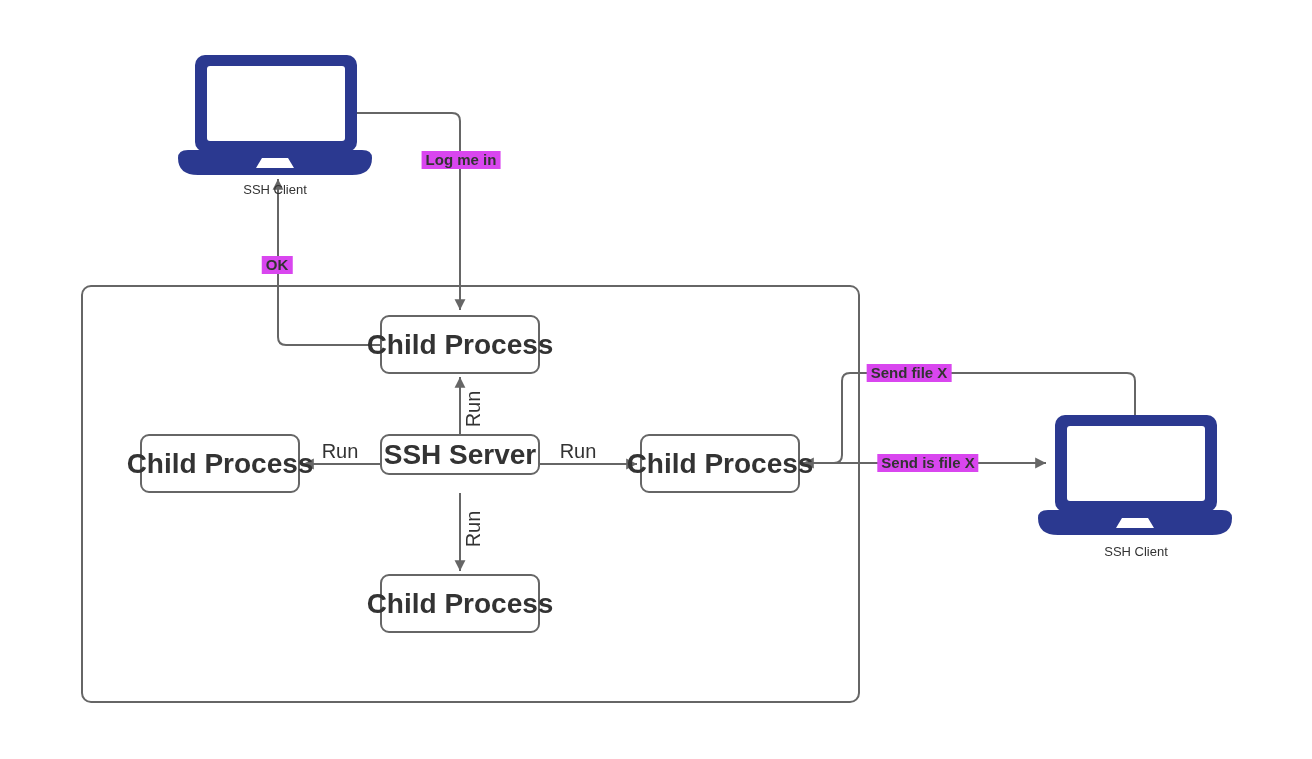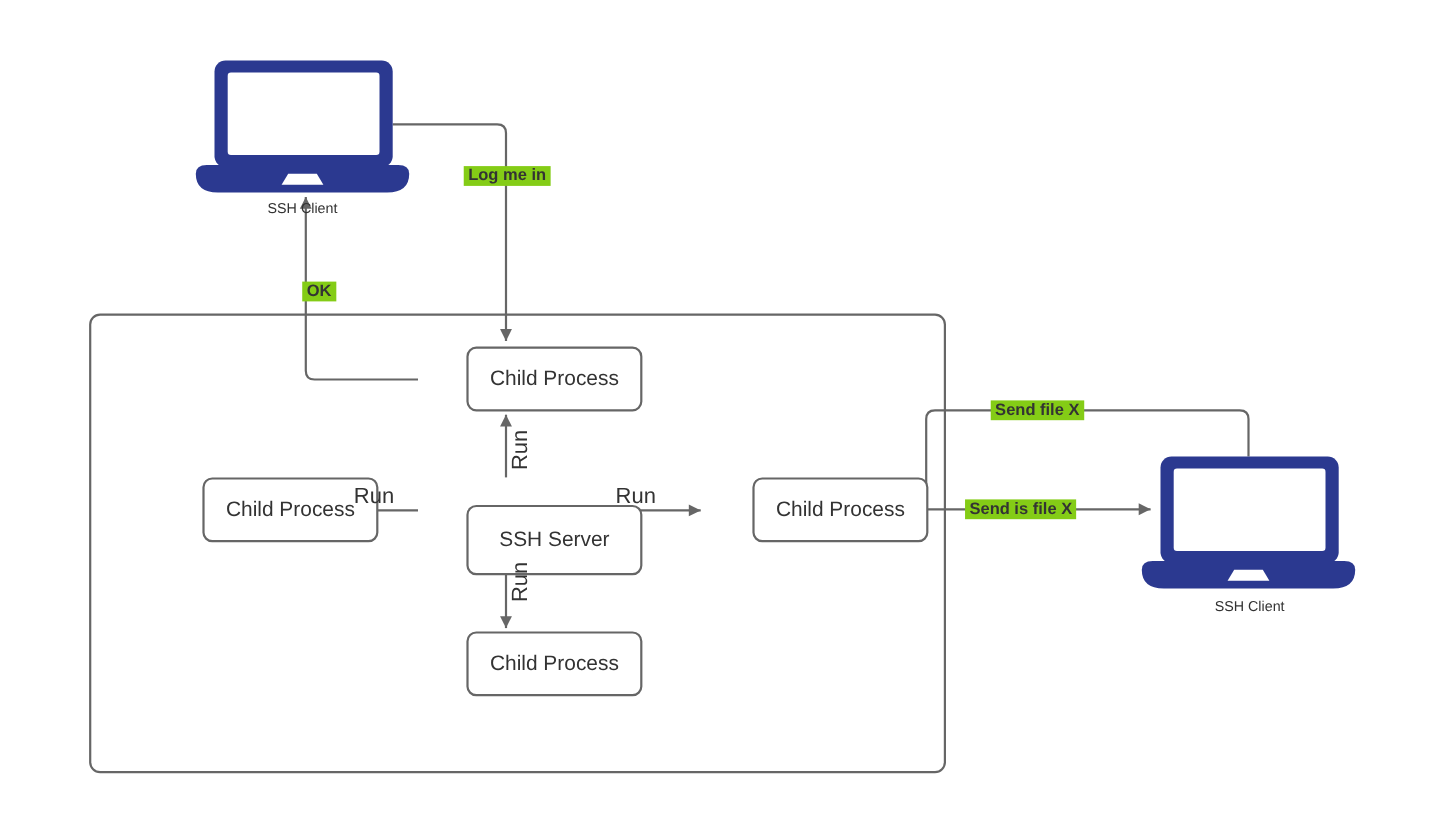--- a/index.html
+++ b/index.html
@@ -19,26 +19,26 @@
   }
   svg.wires{position:absolute;left:0;top:0;width:1312px;height:759px;}
   .wire{fill:none;stroke:var(--stroke);stroke-width:2;stroke-linejoin:round;}
   #arrowhead path{fill:var(--stroke);stroke:none;}
   .laptop-body{fill:var(--laptop);}
   .laptop-screen{fill:#ffffff;}
   .node{
     position:absolute;box-sizing:border-box;background:#ffffff;
     border:2px solid var(--stroke);border-radius:9px;
     display:flex;align-items:center;justify-content:center;
-    font-weight:normal;font-size:19px;color:var(--text);white-space:nowrap;margin-left:44px;
+    font-weight:bold;font-size:28px;color:var(--text);white-space:nowrap;
   }
   .edge-label{
     position:absolute;transform:translate(-50%,-50%);
     font-weight:bold;font-size:15px;color:var(--text);
-    background:#84cc16;padding:0 4px;white-space:nowrap;line-height:1.2;
+    background:#d946ef;padding:0 4px;white-space:nowrap;line-height:1.2;
   }
   .run-label{
     position:absolute;transform:translate(-50%,-50%);
     font-size:20px;color:var(--text);white-space:nowrap;line-height:1;
   }
   .run-label.vert{transform:translate(-50%,-50%) rotate(-90deg);}
   .client-label{
     position:absolute;transform:translate(-50%,-50%);
     font-size:13px;color:var(--text);white-space:nowrap;
   }
@@ -83,27 +83,27 @@
     <g transform="translate(1038,415)">
       <rect class="laptop-body" x="17" y="0" width="162" height="97" rx="10"></rect>
       <rect class="laptop-screen" x="29" y="11" width="138" height="75" rx="3"></rect>
       <path class="laptop-body" d="M 10 95 H 184 Q 194 95 194 103 Q 194 120 174 120 H 20 Q 0 120 0 103 Q 0 95 10 95 Z"></path>
       <path class="laptop-screen" d="M 84 103 H 110 L 116 113 H 78 Z"></path>
     </g>
   </svg>
 
   <div class="node" style="left:380px;top:315px;width:160px;height:59px;">Child Process</div>
   <div class="node" style="left:140px;top:434px;width:160px;height:59px;">Child Process</div>
-  <div class="node" style="left:380px;top:459px;width:160px;height:64px;">SSH Server</div>
+  <div class="node" style="left:380px;top:434px;width:160px;height:41px;">SSH Server</div>
   <div class="node" style="left:640px;top:434px;width:160px;height:59px;">Child Process</div>
   <div class="node" style="left:380px;top:574px;width:160px;height:59px;">Child Process</div>
 
   <div class="edge-label" style="left:461px;top:160px;">Log me in</div>
-  <div class="edge-label" style="left:290px;top:265px;">OK</div>
-  <div class="edge-label" style="left:943px;top:373px;">Send file X</div>
+  <div class="edge-label" style="left:277px;top:265px;">OK</div>
+  <div class="edge-label" style="left:909px;top:373px;">Send file X</div>
   <div class="edge-label" style="left:928px;top:463px;">Send is file X</div>
 
   <div class="run-label vert" style="left:473px;top:409px;">Run</div>
   <div class="run-label vert" style="left:473px;top:529px;">Run</div>
   <div class="run-label" style="left:340px;top:451px;">Run</div>
   <div class="run-label" style="left:578px;top:451px;">Run</div>
 
   <div class="client-label" style="left:275px;top:189px;">SSH Client</div>
   <div class="client-label" style="left:1136px;top:551px;">SSH Client</div>
 

